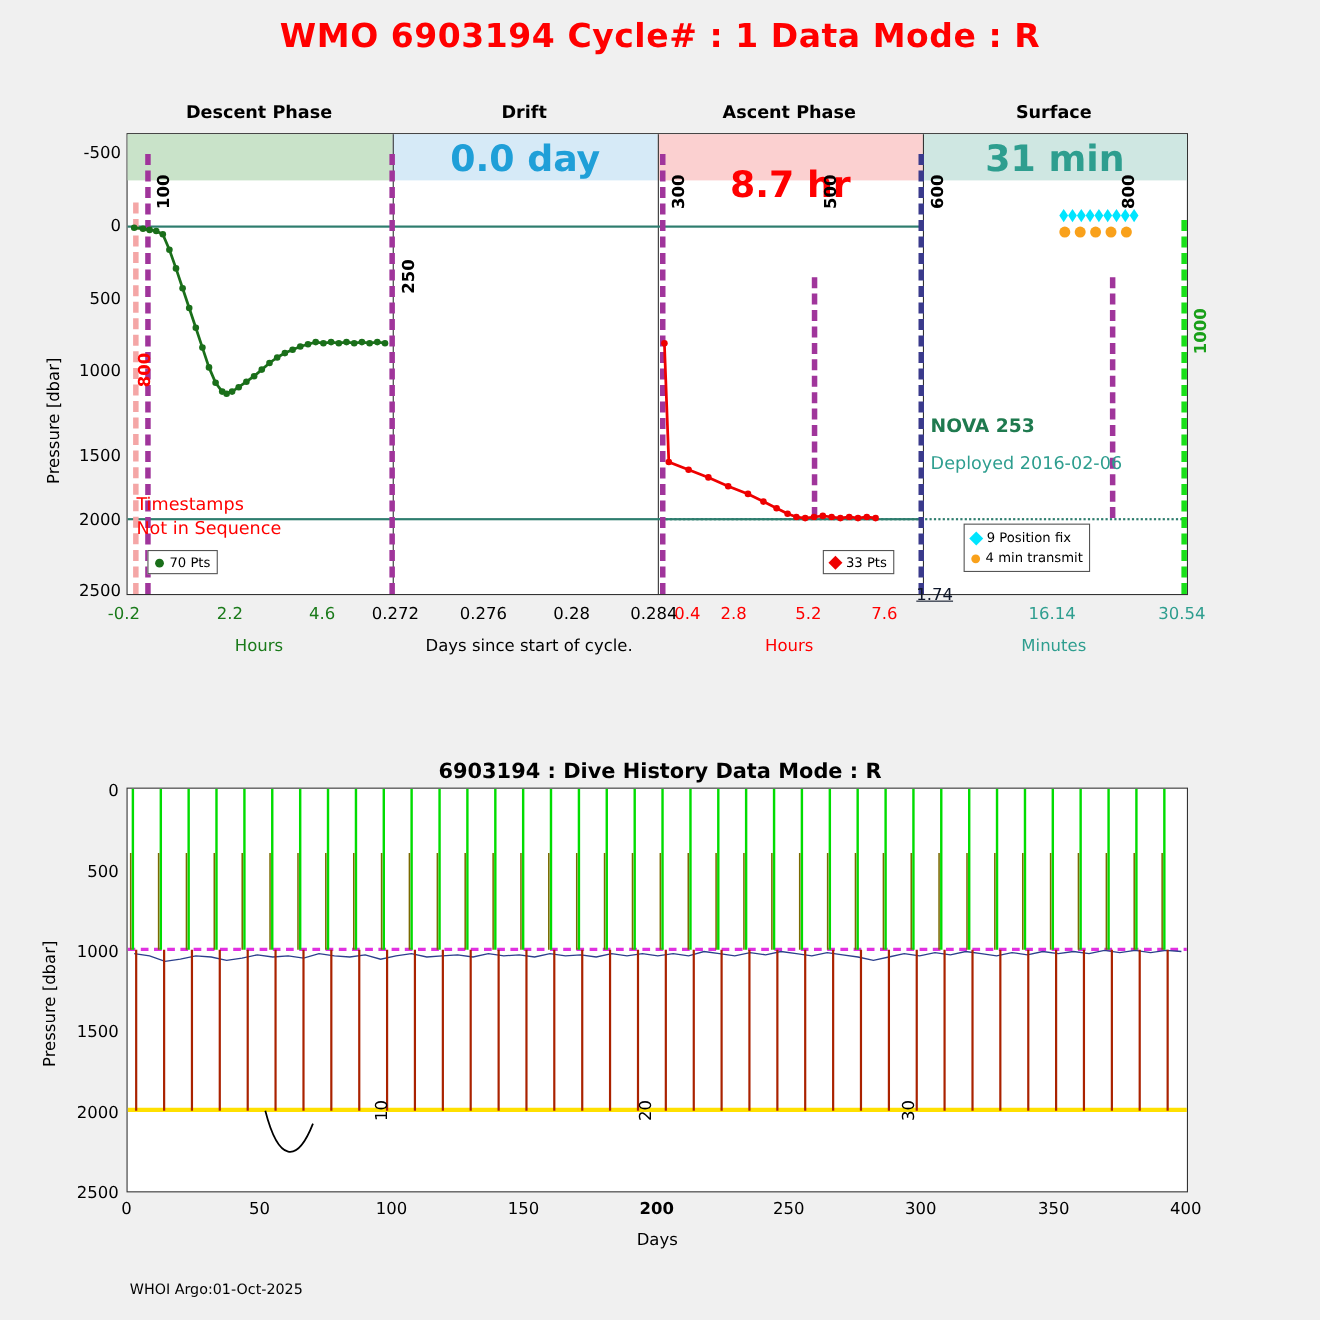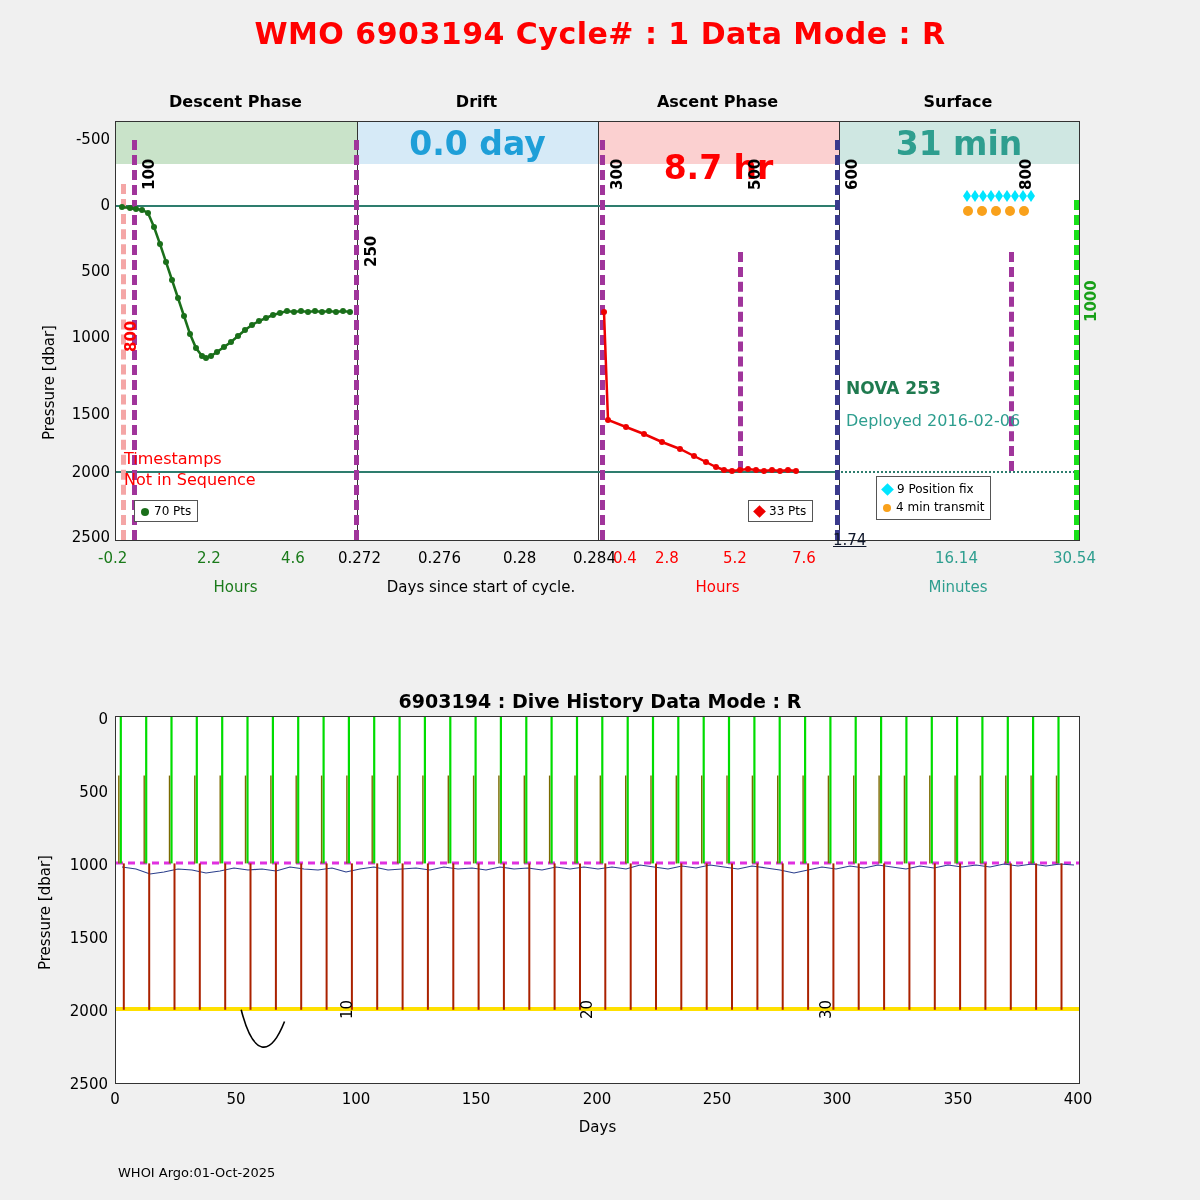--- a/index.html
+++ b/index.html
@@ -353,20 +353,20 @@
 <div class="y2" style="top:856px;">1000</div>
 <div class="y2" style="top:929px;">1500</div>
 <div class="y2" style="top:1002px;">2000</div>
 <div class="y2" style="top:1075px;">2500</div>
 <div class="ytitle" style="left:36px;top:970px;">Pressure [dbar]</div>
 
 <div class="x2" style="left:98px;top:1090px;width:34px;">0</div>
 <div class="x2" style="left:219px;top:1090px;width:34px;">50</div>
 <div class="x2" style="left:339px;top:1090px;width:34px;">100</div>
 <div class="x2" style="left:459px;top:1090px;width:34px;">150</div>
-<div class="x2" style="left:580px;top:1090px;width:34px;">200</div>
+<div class="x2" style="left:580px;top:1090px;width:34px;font-weight:bold;">200</div>
 <div class="x2" style="left:700px;top:1090px;width:34px;">250</div>
 <div class="x2" style="left:820px;top:1090px;width:34px;">300</div>
 <div class="x2" style="left:941px;top:1090px;width:34px;">350</div>
 <div class="x2" style="left:1061px;top:1090px;width:34px;">400</div>
 <div class="abs" style="left:115px;top:1118px;width:965px;text-align:center;font-size:15px;">Days</div>
 
 <div class="abs" id="footer">WHOI Argo:01-Oct-2025</div>
 
 </body></html>

